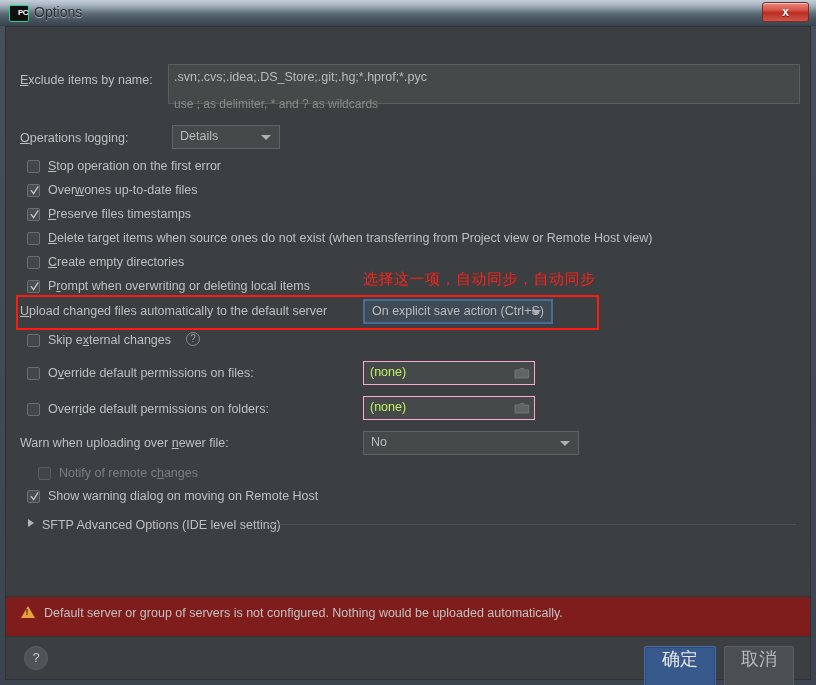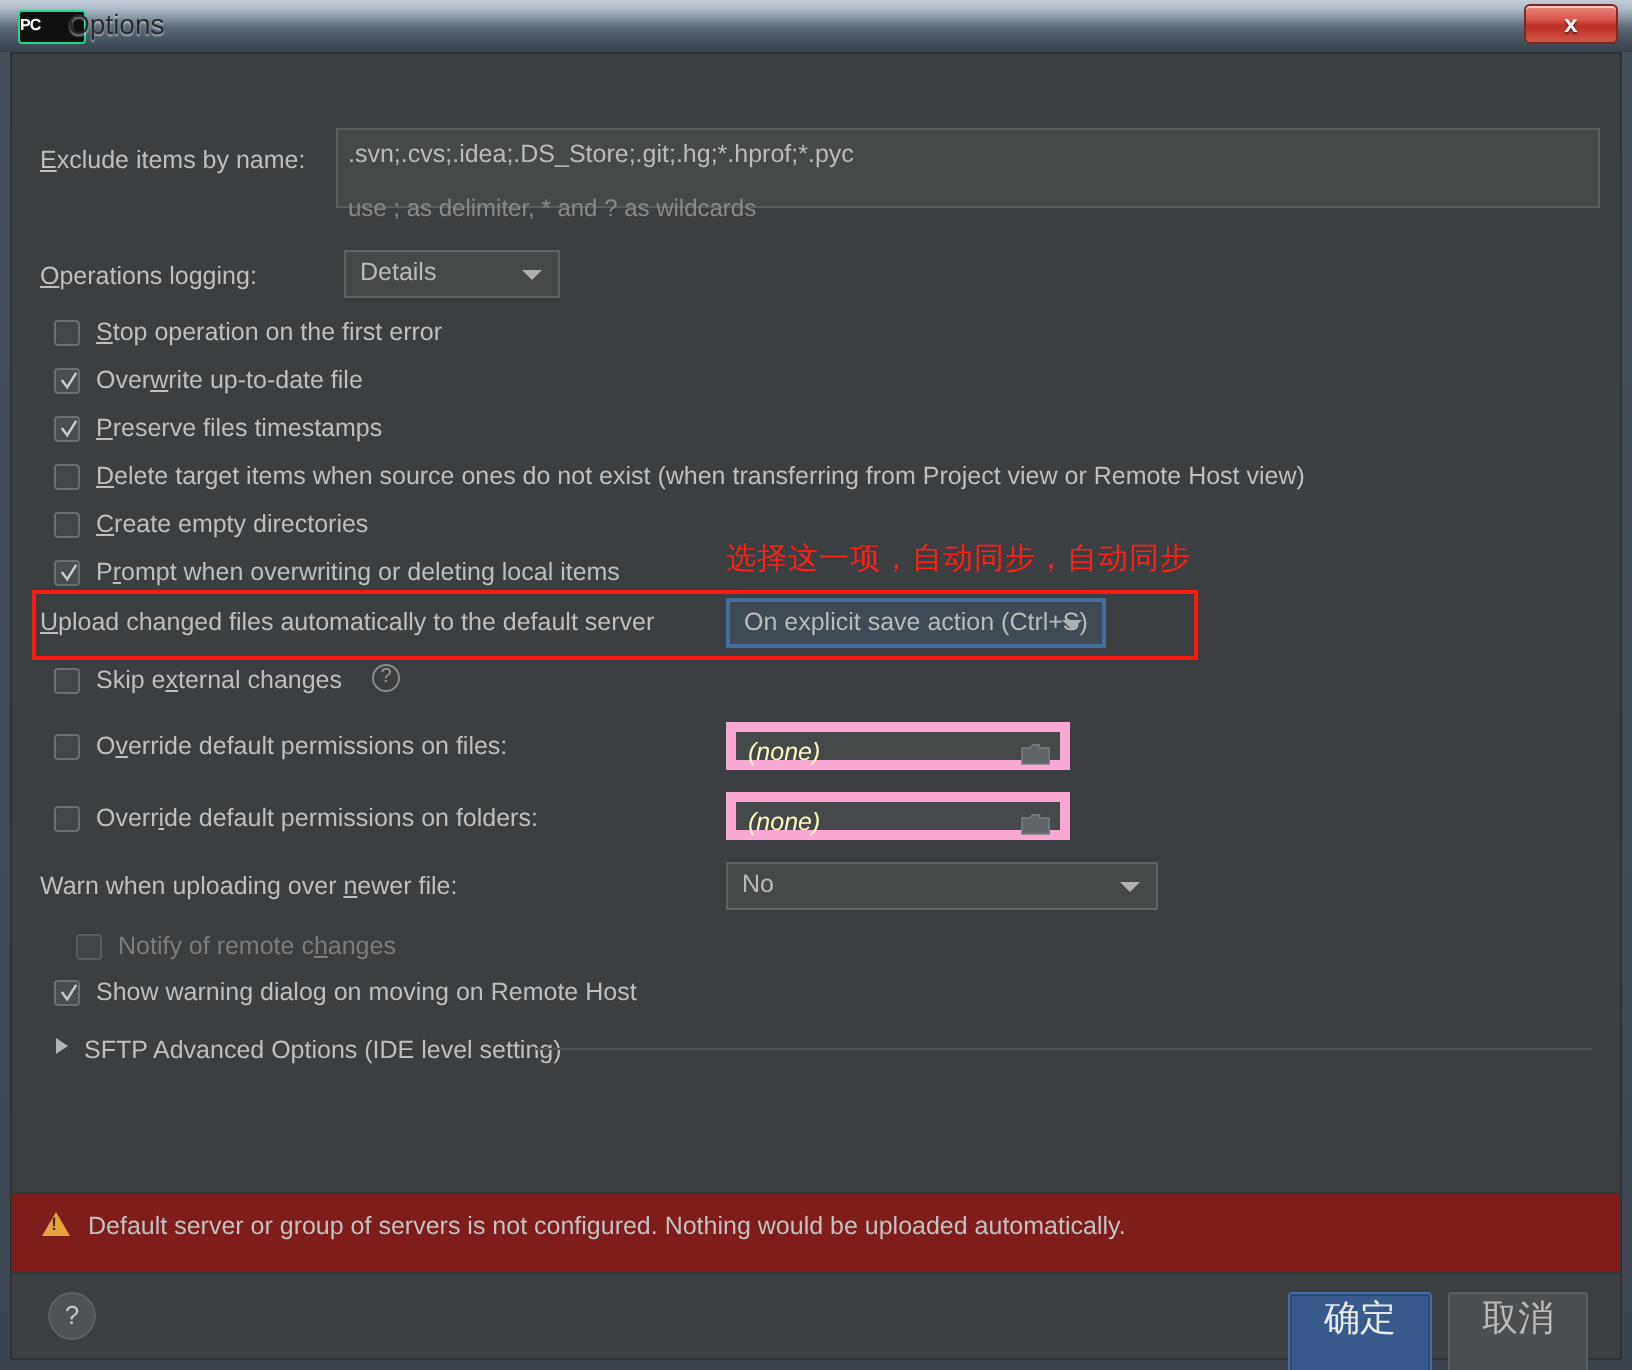--- a/index.html
+++ b/index.html
@@ -28,28 +28,28 @@
        #9fb0c0 0%, #8ea0b2 18%, #65747f 45%, #4b5864 70%, #37424d 100%);
     overflow: hidden;
   }
   #titlebar .gloss {
     position: absolute; left: 0; top: 0; width: 100%; height: 13px;
     background: linear-gradient(to bottom, rgba(255,255,255,.38), rgba(255,255,255,.02));
     pointer-events: none;
   }
   #app-icon {
     position: absolute; left: 9px; top: 5px;
-    width: 34px; height: 17px;
+    width: 20px; height: 17px;
     background: #101010;
     border: 1.5px solid #21d789;
     border-radius: 2px;
     color: #ffffff;
     font-size: 8px; font-weight: bold;
     line-height: 14px;
-    text-align: left;
+    text-align: right;
     letter-spacing: -0.5px;
     font-family: "Liberation Sans", sans-serif;
   }
   #window-title {
     position: absolute; left: 34px; top: 4px;
     font-size: 14px;
     color: #2a2a33;
     text-shadow: 0 1px 1px rgba(255,255,255,.55);
     white-space: nowrap;
   }
@@ -131,25 +131,24 @@
     width: 0; height: 0;
     border-left: 5px solid transparent;
     border-right: 5px solid transparent;
     border-top: 5px solid #b0b0b0;
   }
 
   
   .browsefield {
     position: absolute;
     background: #45494a;
-    border: 5px solid #f9a8d4;
+    border: 1px solid #f9a8d4;
     height: 24px;
     font-size: 12.5px;
-    color: #fef9c3;
-    font-style: italic;
+    color: #bef264;
   }
   .browsefield .bvalue {
     position: absolute; left: 6px; top: 3px; white-space: nowrap;
   }
   .browsefield .folder {
     position: absolute; right: 4px; top: 4px;
     width: 16px; height: 14px;
     cursor: pointer;
   }
 
@@ -323,21 +322,21 @@
         <span class="box"></span>
         <span class="cbl"><span class="mn">S</span><span>top operation on the first error</span></span>
       </div>
 
       <div class="cb on" style="left:21px;top:156px;">
         <span class="box">
           <svg class="tick" viewBox="0 0 10 11">
               <polyline points="1,5 4,9 9,1" fill="none" stroke="#c8c8c8" stroke-width="1.4"></polyline>
             </svg>
         </span>
-        <span class="cbl"><span>Over</span><span class="mn">w</span><span>rite up-to-date file</span></span>
+        <span class="cbl"><span>Over</span><span class="mn">w</span><span>ones up-to-date files</span></span>
       </div>
 
       <div class="cb on" style="left:21px;top:180px;">
         <span class="box">
           <svg class="tick" viewBox="0 0 10 11">
               <polyline points="1,5 4,9 9,1" fill="none" stroke="#c8c8c8" stroke-width="1.4"></polyline>
             </svg>
         </span>
         <span class="cbl"><span class="mn">P</span><span>reserve files timestamps</span></span>
       </div>

